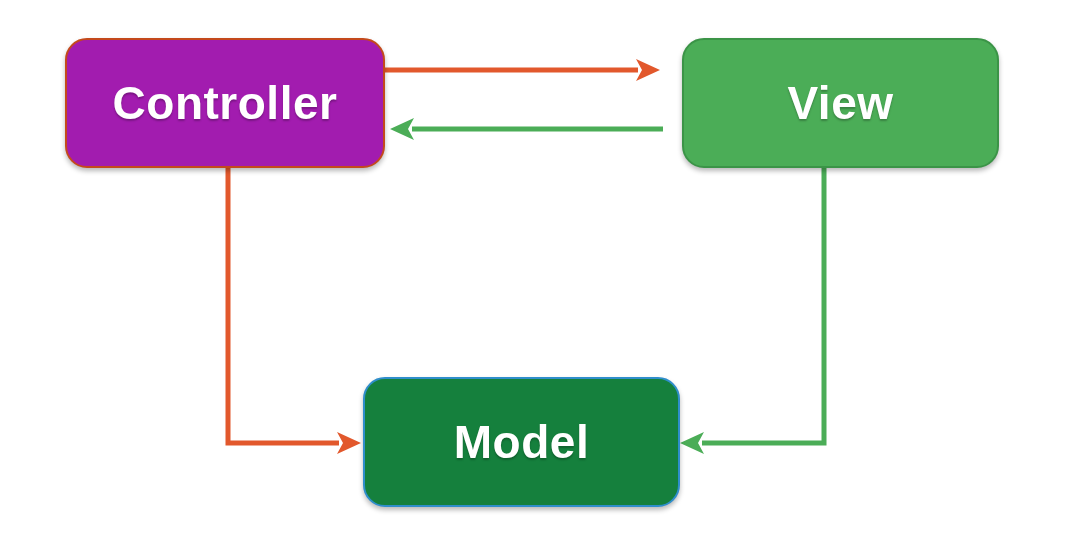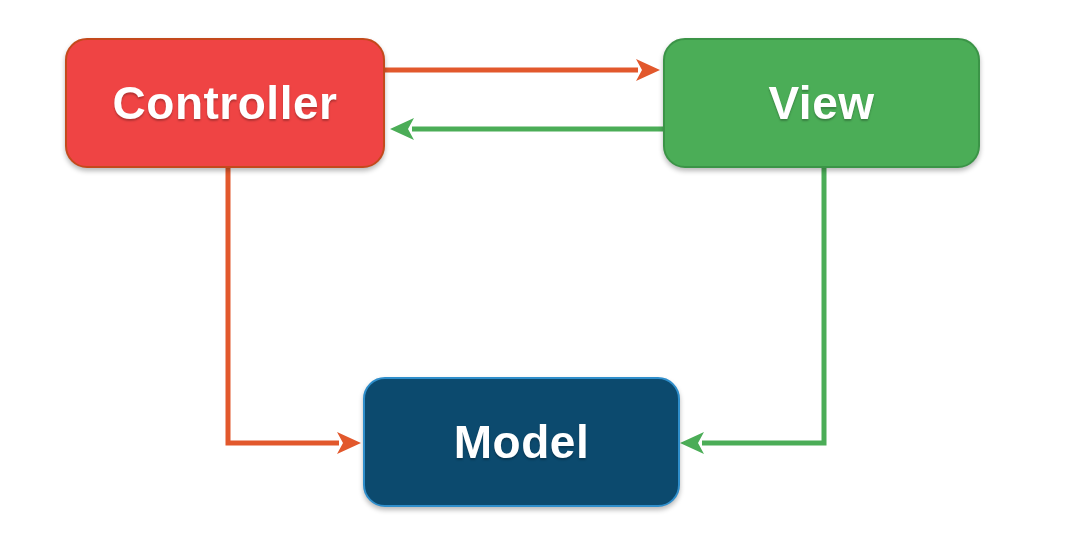--- a/index.html
+++ b/index.html
@@ -71,26 +71,26 @@
 
     <line x1="385" y1="70" x2="638" y2="70" stroke-width="5" marker-end="url(#head-orange)" stroke="#e2582c"></line>
 
     <line x1="663" y1="129" x2="412" y2="129" stroke-width="5" marker-end="url(#head-green)" stroke="#4bad57"></line>
 
     <polyline points="228,168 228,443 339,443" fill="none" stroke-width="5" stroke-linejoin="miter" marker-end="url(#head-orange)" stroke="#e2582c"></polyline>
 
     <polyline points="824,168 824,443 702,443" fill="none" stroke-width="5" stroke-linejoin="miter" marker-end="url(#head-green)" stroke="#4bad57"></polyline>
   </svg>
 
-  <div class="node node-controller" style="background-color: #ef4444; border-color: rgb(196, 73, 28);">
+  <div class="node node-controller" style="background-color: #a21caf; border-color: rgb(196, 73, 28);">
     <span class="node-label">Controller</span>
   </div>
 
-  <div class="node node-view" style="background-color: rgb(75, 173, 87); border-color: rgb(59, 148, 71);">
+  <div class="node node-view" style="background-color: rgb(75, 173, 87); border-color: rgb(59, 148, 71); margin-left: 19px;">
     <span class="node-label">View</span>
   </div>
 
-  <div class="node node-model" style="background-color: #0c4a6e; border-color: rgb(47, 142, 203);">
+  <div class="node node-model" style="background-color: #15803d; border-color: rgb(47, 142, 203);">
     <span class="node-label">Model</span>
   </div>
 
 
 </div>
 
 </body></html>

